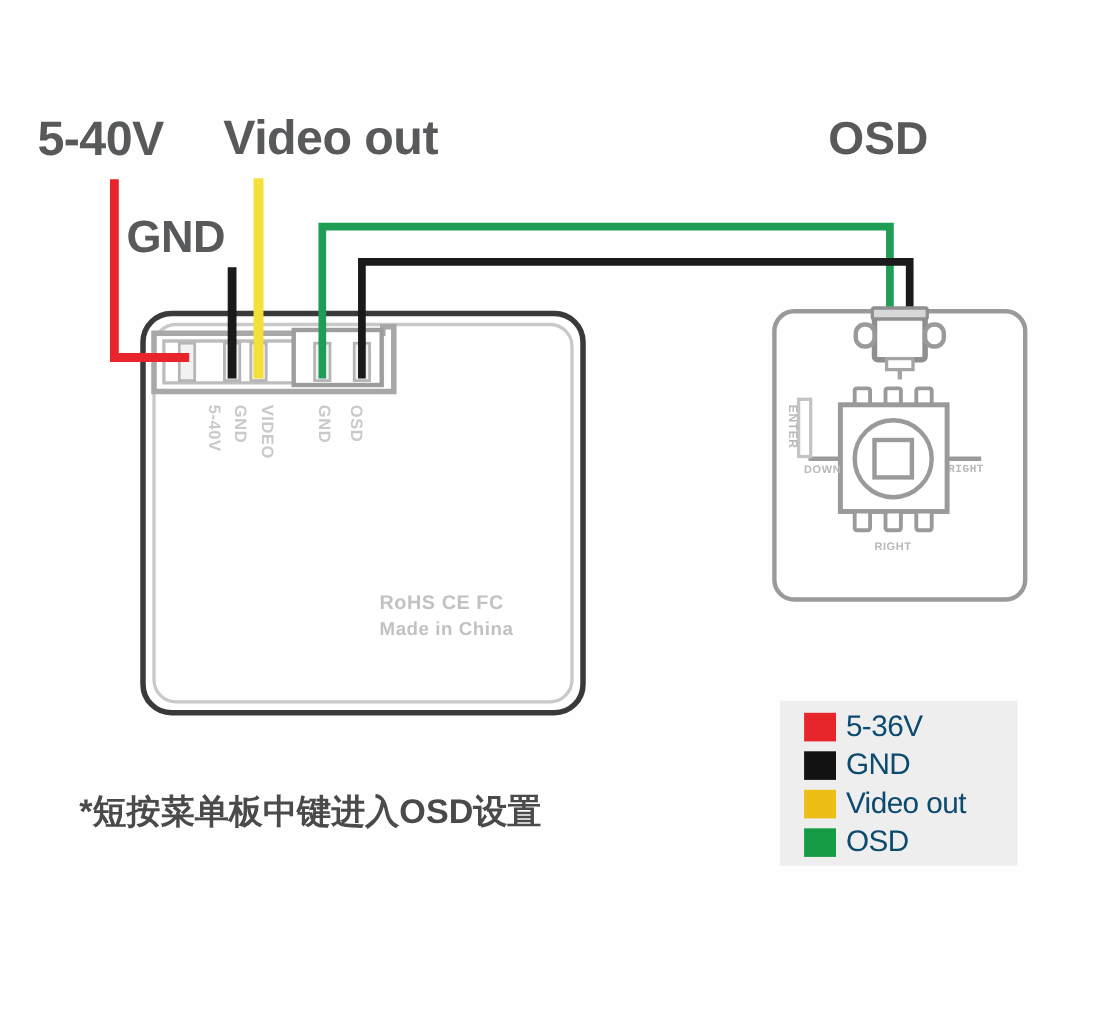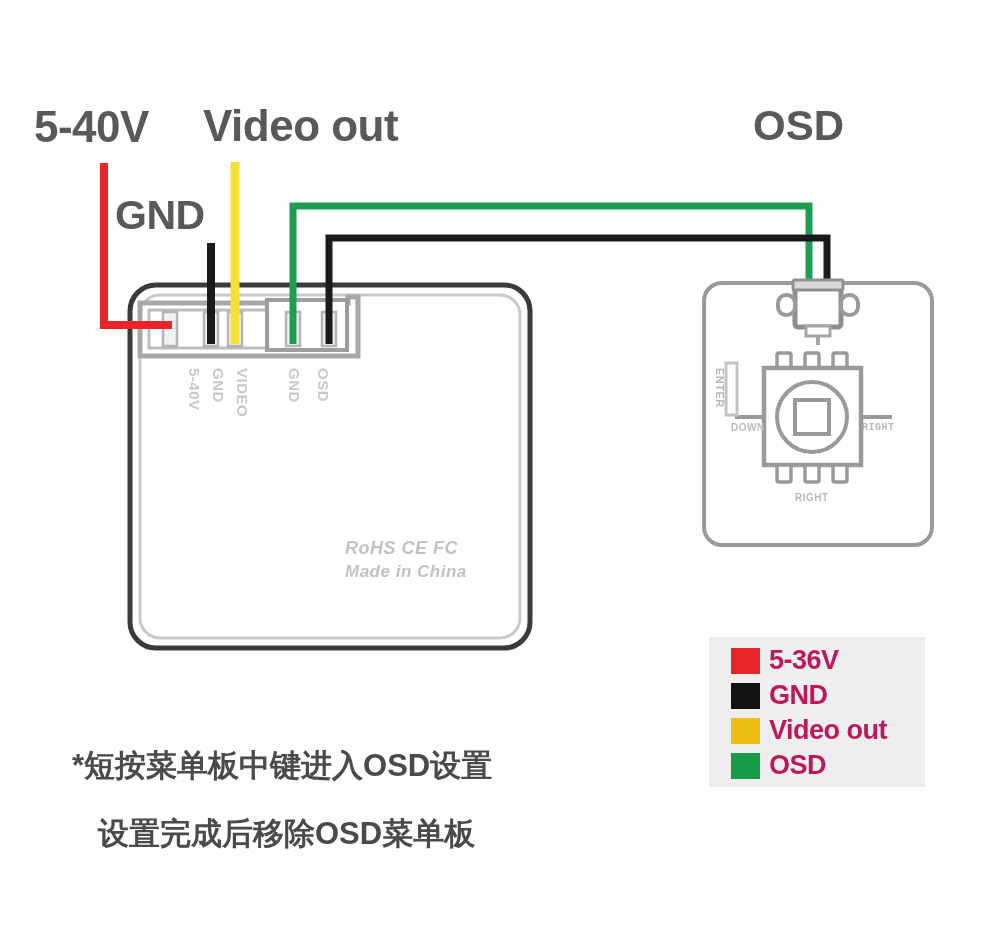--- a/index.html
+++ b/index.html
@@ -25,52 +25,52 @@
   #label-5-40v{left:34px;top:105px;font-size:44px;}
   #label-video-out{left:203px;top:104px;font-size:44px;}
   #label-gnd{left:115px;top:195px;font-size:41px;}
   #label-osd-title{left:753px;top:105px;font-size:42px;letter-spacing:0px;}
 
   #caption{
     position:absolute;left:72px;top:718px;width:600px;
     color:#4a4a4c;font-weight:bold;font-size:31px;line-height:1.28;
     letter-spacing:0px;
   }
-  #caption .cap-line{display:block;margin-top:28px;}
+  #caption .cap-line{display:block;}
   #caption .cap-line.second{padding-left:26px;}
 
   #legend{
     position:absolute;left:709px;top:637px;width:216px;height:150px;
     background:#eeeeee;
     padding:6px 0 0 0;
     box-sizing:border-box;
   }
   .legend-row{
     display:flex;align-items:center;height:35px;padding-left:22px;
   }
   .legend-swatch{
     width:29px;height:26px;flex:0 0 29px;margin-right:9px;
   }
   .legend-text{
-    color:#be185d;font-weight:bold;font-size:27px;letter-spacing:-0.5px;white-space:nowrap;
+    color:#0c4a6e;font-weight:normal;font-size:27px;letter-spacing:-0.5px;white-space:nowrap;
   }
 
   
   .pinlabel{
     position:absolute;
     color:#c9c9c9;
     font-size:15px;
     font-weight:bold;
     transform-origin:left top;
     transform:rotate(90deg);
     white-space:nowrap;
     letter-spacing:0.5px;
   }
   .board-mark{
-    position:absolute;color:#c2c2c2;font-weight:bold;white-space:nowrap;font-style:italic;
+    position:absolute;color:#c2c2c2;font-weight:bold;white-space:nowrap;
   }
   #mark-rohs{left:345px;top:538px;font-size:18px;letter-spacing:0.5px;}
   #mark-made{left:345px;top:562px;font-size:17px;letter-spacing:0.5px;}
 
   .osd-sidetext{
     position:absolute;color:#b9b9b9;font-size:10px;font-weight:bold;
     white-space:nowrap;letter-spacing:0.5px;
   }
   #osd-enter-text{
     left:726px;top:368px;
@@ -186,21 +186,20 @@
   <div class="board-mark" id="mark-rohs">RoHS CE FC</div>
   <div class="board-mark" id="mark-made">Made in China</div>
 
   <div class="osd-sidetext" id="osd-enter-text">ENTER</div>
   <div class="osd-sidetext" id="osd-left-text">DOWN</div>
   <div class="osd-sidetext" id="osd-right-text">RIGHT</div>
   <div class="osd-sidetext" id="osd-down-text">RIGHT</div>
 
   <div id="caption">
     <span class="cap-line">*短按菜单板中键进入OSD设置</span>
-    <span class="cap-line second">设置完成后移除OSD菜单板</span>
   </div>
 
   <div id="legend">
     <div class="legend-row">
       <span class="legend-swatch" style="background: rgb(232, 37, 42);"></span>
       <span class="legend-text">5-36V</span>
     </div>
     <div class="legend-row">
       <span class="legend-swatch" style="background: rgb(18, 18, 18);"></span>
       <span class="legend-text">GND</span>

